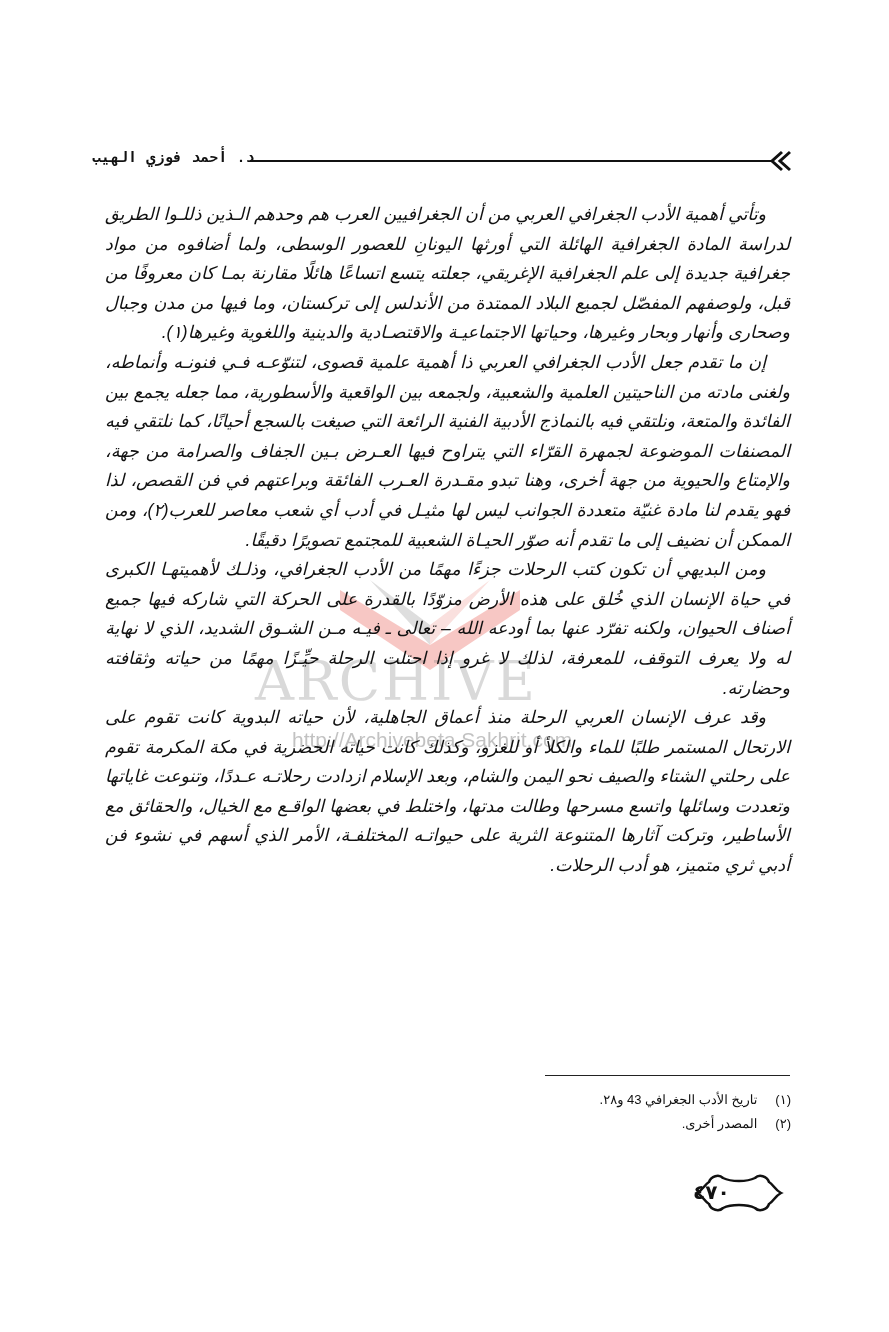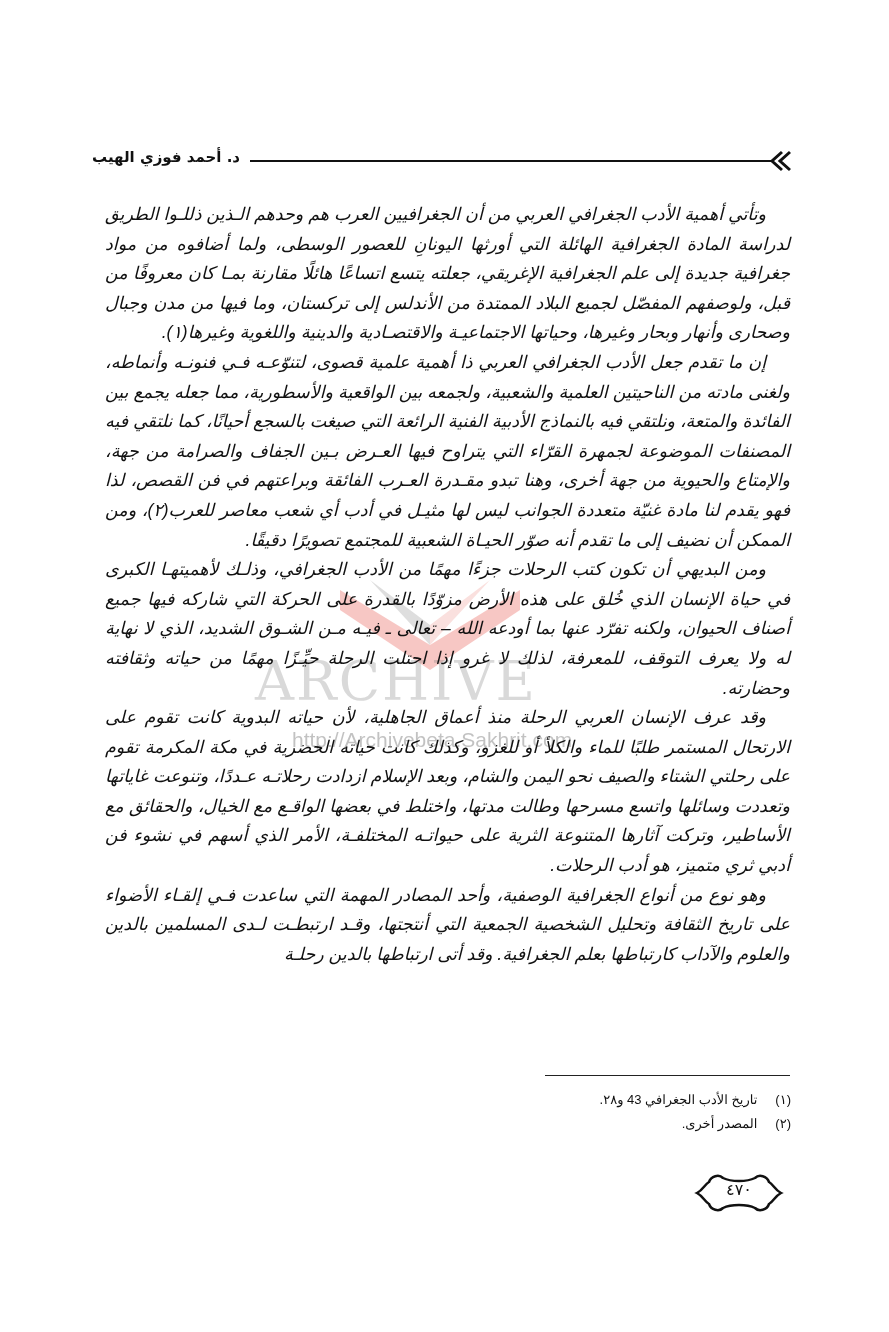--- a/index.html
+++ b/index.html
@@ -1,27 +1,27 @@
 <!DOCTYPE html>
 <html><head>
 <meta charset="utf-8">
 <style>
   html, body { margin: 0; padding: 0; background: #ffffff; }
   body { width: 889px; height: 1332px; position: relative; overflow: hidden; font-family: "DejaVu Sans", "Liberation Sans", sans-serif; color: #111; }
-  .header { position: absolute; top: 148px; left: 92px; width: 700px; height: 26px; }
+  .header { position: absolute; top: 148px; left: 92px; width: 700px; height: 26px; font-family: Liberation Mono, monospace; }
   .header .author { position: absolute; left: 0; top: 0; font-size: 15px; font-weight: bold; direction: rtl; white-space: nowrap; }
   .header .rule { position: absolute; left: 158px; right: 20px; top: 12px; border-top: 2px solid #111; }
   .header .arrow { position: absolute; right: 0; top: 0; width: 24px; height: 26px; }
   .body-text { position: absolute; top: 200px; left: 105px; width: 685px; direction: rtl; text-align: justify; text-align-last: right; font-size: 17.5px; line-height: 29.6px; font-family: "Liberation Sans", "DejaVu Sans", sans-serif; font-style: italic; }
   .body-text p { margin: 0; text-indent: 24px; }
   .fn-rule { position: absolute; top: 1075px; left: 545px; width: 245px; border-top: 1px solid #222; }
   .footnotes { position: absolute; top: 1088px; right: 98px; direction: rtl; font-size: 13px; line-height: 24px; font-family: "Liberation Sans", sans-serif; }
   .footnotes .fn { display: flex; gap: 18px; }
   .page-num { position: absolute; top: 1168px; left: 693px; width: 92px; height: 50px; }
-  .page-num span { position: absolute; left: 0; right: 0; top: 12px; text-align: center; font-size: 16px; font-weight: normal; }
+  .page-num span { position: absolute; left: 0; right: 0; top: 12px; text-align: left; font-size: 20px; font-weight: bold; }
   .wm { position: absolute; pointer-events: none; }
   .wm-book { left: 330px; top: 570px; width: 200px; height: 110px; opacity: 0.55; }
   .wm-archive { left: 255px; top: 650px; font-family: "DejaVu Serif", serif; font-size: 54px; color: rgba(120,120,120,0.28); letter-spacing: 2px; }
   .wm-url { left: 292px; top: 728px; font-size: 21px; color: rgba(120,120,120,0.45); font-family: "Liberation Sans", sans-serif; }
 </style>
 </head>
 <body>
 
 <div class="header">
   <span class="author">د. أحمد فوزي الهيب</span>
@@ -39,21 +39,20 @@
   <path d="M100 75 L160 10 L100 55 Z" fill="#f0a09a" opacity="0.6"></path>
 </svg>
 <div class="wm wm-archive">ARCHIVE</div>
 <div class="wm wm-url">http://Archivebeta.Sakhrit.com</div>
 
 <div class="body-text">
   <p>وتأتي أهمية الأدب الجغرافي العربي من أن الجغرافيين العرب هم وحدهم الـذين ذللـوا الطريق لدراسة المادة الجغرافية الهائلة التي أورثها اليونانِ للعصور الوسطى، ولما أضافوه من مواد جغرافية جديدة إلى علم الجغرافية الإغريقي، جعلته يتسع اتساعًا هائلًا مقارنة بمـا كان معروفًا من قبل، ولوصفهم المفصّل لجميع البلاد الممتدة من الأندلس إلى تركستان، وما فيها من مدن وجبال وصحارى وأنهار وبحار وغيرها، وحياتها الاجتماعيـة والاقتصـادية والدينية واللغوية وغيرها(١).</p>
   <p>إن ما تقدم جعل الأدب الجغرافي العربي ذا أهمية علمية قصوى، لتنوّعـه فـي فنونـه وأنماطه، ولغنى مادته من الناحيتين العلمية والشعبية، ولجمعه بين الواقعية والأسطورية، مما جعله يجمع بين الفائدة والمتعة، ونلتقي فيه بالنماذج الأدبية الفنية الرائعة التي صيغت بالسجع أحيانًا، كما نلتقي فيه المصنفات الموضوعة لجمهرة القرّاء التي يتراوح فيها العـرض بـين الجفاف والصرامة من جهة، والإمتاع والحيوية من جهة أخرى، وهنا تبدو مقـدرة العـرب الفائقة وبراعتهم في فن القصص، لذا فهو يقدم لنا مادة غنيّة متعددة الجوانب ليس لها مثيـل في أدب أي شعب معاصر للعرب(٢)، ومن الممكن أن نضيف إلى ما تقدم أنه صوّر الحيـاة الشعبية للمجتمع تصويرًا دقيقًا.</p>
   <p>ومن البديهي أن تكون كتب الرحلات جزءًا مهمًا من الأدب الجغرافي، وذلـك لأهميتهـا الكبرى في حياة الإنسان الذي خُلق على هذه الأرض مزوّدًا بالقدرة على الحركة التي شاركه فيها جميع أصناف الحيوان، ولكنه تفرّد عنها بما أودعه الله – تعالى ـ فيـه مـن الشـوق الشديد، الذي لا نهاية له ولا يعرف التوقف، للمعرفة، لذلك لا غرو إذا احتلت الرحلة حيِّـزًا مهمًا من حياته وثقافته وحضارته.</p>
   <p>وقد عرف الإنسان العربي الرحلة منذ أعماق الجاهلية، لأن حياته البدوية كانت تقوم على الارتحال المستمر طلبًا للماء والكلأ أو للغزو، وكذلك كانت حياته الحضرية في مكة المكرمة تقوم على رحلتي الشتاء والصيف نحو اليمن والشام، وبعد الإسلام ازدادت رحلاتـه عـددًا، وتنوعت غاياتها وتعددت وسائلها واتسع مسرحها وطالت مدتها، واختلط في بعضها الواقـع مع الخيال، والحقائق مع الأساطير، وتركت آثارها المتنوعة الثرية على حيواتـه المختلفـة، الأمر الذي أسهم في نشوء فن أدبي ثري متميز، هو أدب الرحلات.</p>
-  <p>وهو نوع من أنواع الجغرافية الوصفية، وأحد المصادر المهمة التي ساعدت فـي إلقـاء الأضواء على تاريخ الثقافة وتحليل الشخصية الجمعية التي أنتجتها، وقـد ارتبطـت لـدى المسلمين بالدين والعلوم والآداب كارتباطها بعلم الجغرافية. وقد أتى ارتباطها بالدين رحلـة</p>
 </div>
 
 <div class="fn-rule"></div>
 <div class="footnotes">
   <div class="fn">
     <span>(١)</span>
     <span>تاريخ الأدب الجغرافي 43 و٢٨.</span>
   </div>
   <div class="fn">
     <span>(٢)</span>

